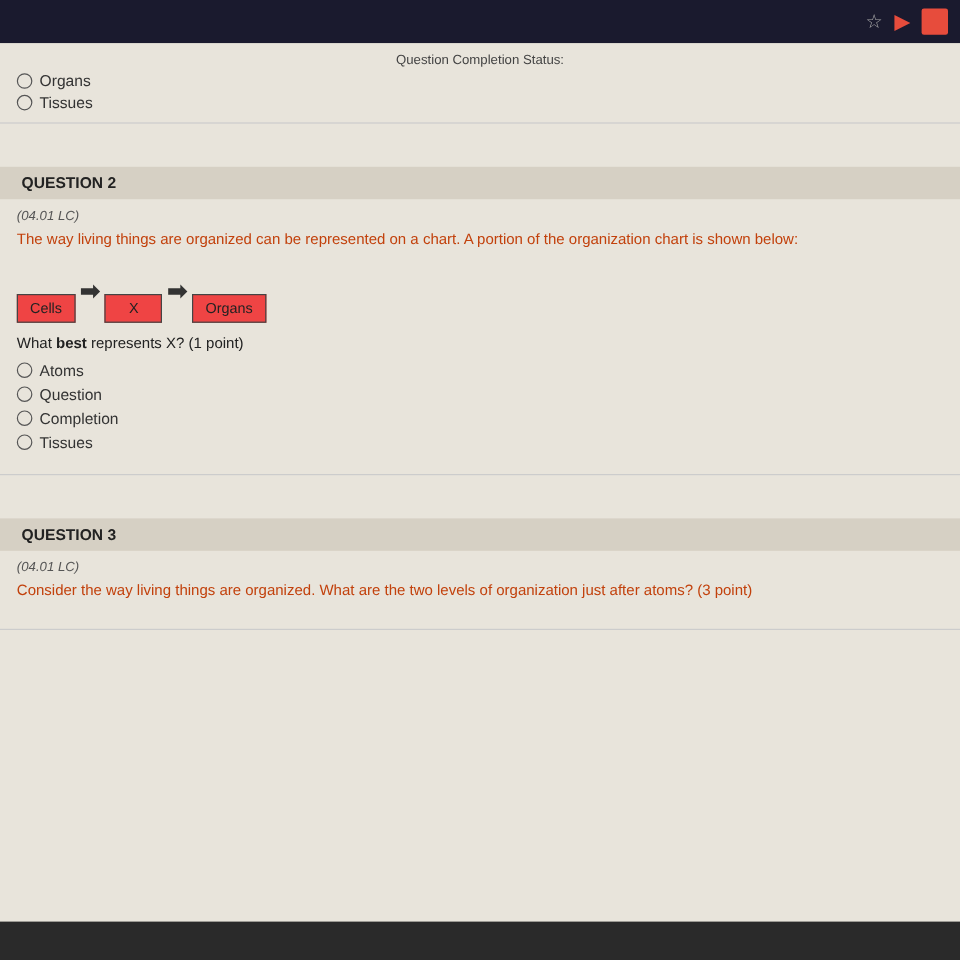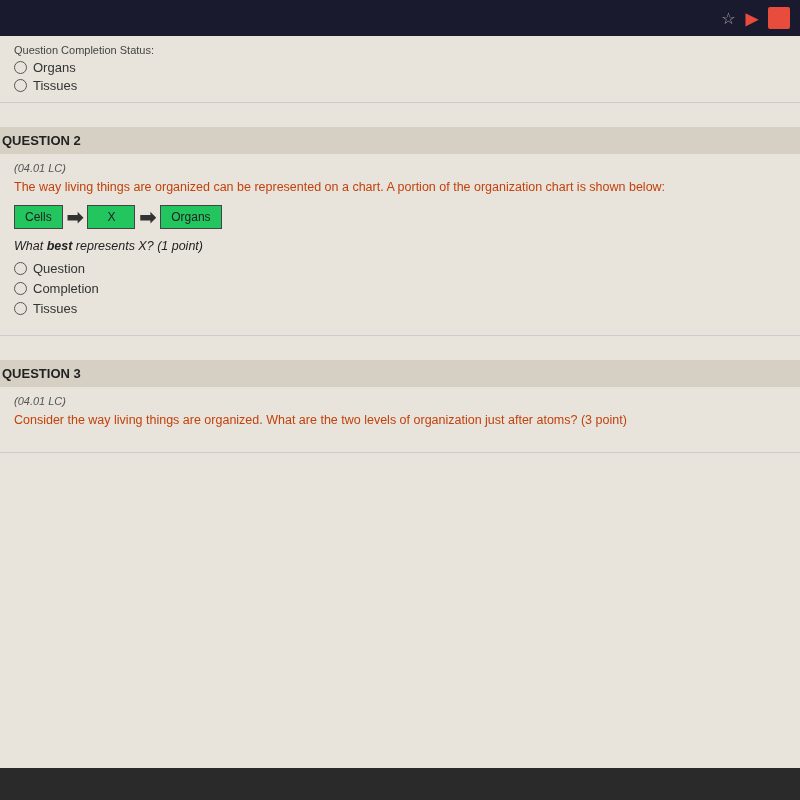--- a/index.html
+++ b/index.html
@@ -63,20 +63,21 @@
     .question-completion {
       background-color: #e8e4db;
       padding: 8px 14px 6px 14px;
       border-bottom: 1px solid #ccc;
     }
 
     .question-completion-label {
       font-size: 11px;
       color: #444;
       margin-bottom: 4px;
+      text-align: center;
     }
 
     .radio-option {
       display: flex;
       align-items: center;
       gap: 6px;
       margin: 3px 0;
       font-size: 13px;
       color: #333;
       cursor: pointer;
@@ -93,22 +94,22 @@
     }
 
     .question-block {
       background-color: #e8e4db;
       padding: 10px 14px 14px 14px;
       border-bottom: 1px solid #ccc;
     }
 
     .question-header {
       background-color: #d6d0c4;
-      margin: 4px -14px;
-      padding: 6px 2px;
+      margin: 16px -14px;
+      padding: 6px 18px;
       font-weight: bold;
       font-size: 13px;
       color: #222;
       margin-bottom: 8px;
     }
 
     .question-code {
       font-size: 11px;
       color: #555;
       margin-bottom: 4px;
@@ -126,36 +127,36 @@
       display: flex;
       align-items: center;
       gap: 4px;
       margin-bottom: 10px;
     }
 
     .chart-box {
       border: 1.5px solid #444;
       padding: 4px 10px;
       font-size: 12px;
-      background: #22c55e;
+      background: #ef4444;
       min-width: 48px;
       text-align: center;
+      margin-top: 28px;
     }
 
     .chart-arrow {
       font-size: 20px;
       color: #333;
       font-weight: bold;
     }
 
     .question-subtext {
       font-size: 12.5px;
       color: #222;
       margin-bottom: 8px;
-      font-style: italic;
     }
 
     .bold {
       font-weight: bold;
     }
 
     .answer-options {
       margin-top: 6px;
     }
 
@@ -207,20 +208,24 @@
       <div class="chart-box">Organs</div>
     </div>
 
     <div class="question-subtext">
       <span>What </span><span class="bold">best</span><span> represents X? (1 point)</span>
     </div>
 
     <div class="answer-options">
       <div class="radio-option">
         <span class="radio-circle"></span>
+        <span>Atoms</span>
+      </div>
+      <div class="radio-option">
+        <span class="radio-circle"></span>
         <span>Question</span>
       </div>
       <div class="radio-option">
         <span class="radio-circle"></span>
         <span>Completion</span>
       </div>
       <div class="radio-option">
         <span class="radio-circle"></span>
         <span>Tissues</span>
       </div>

